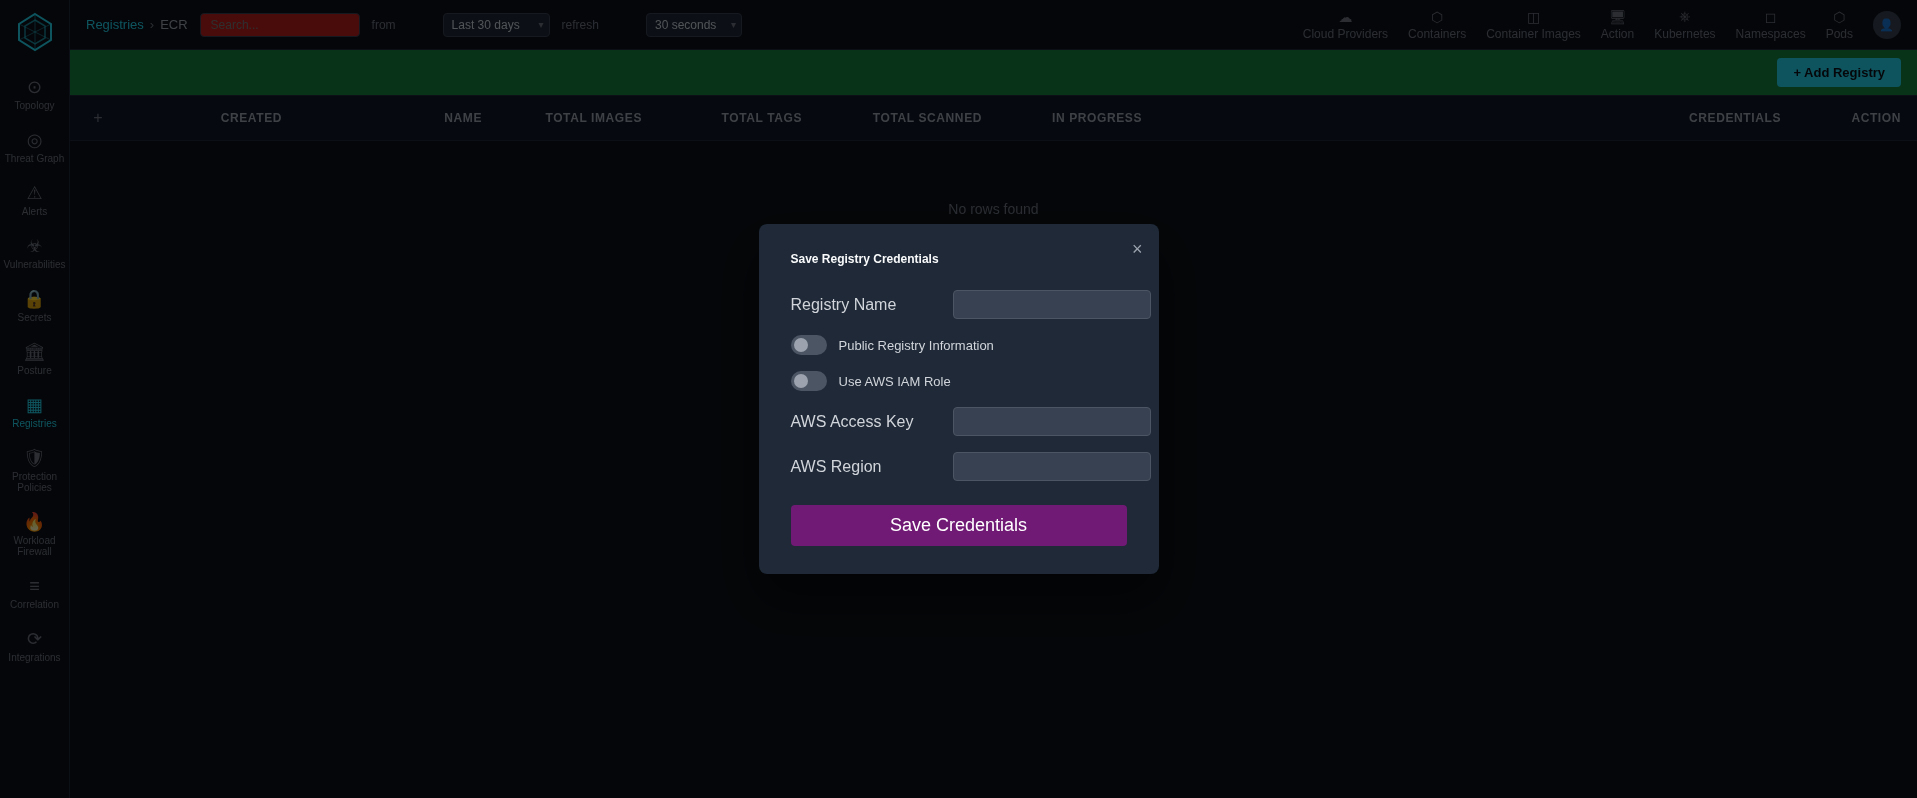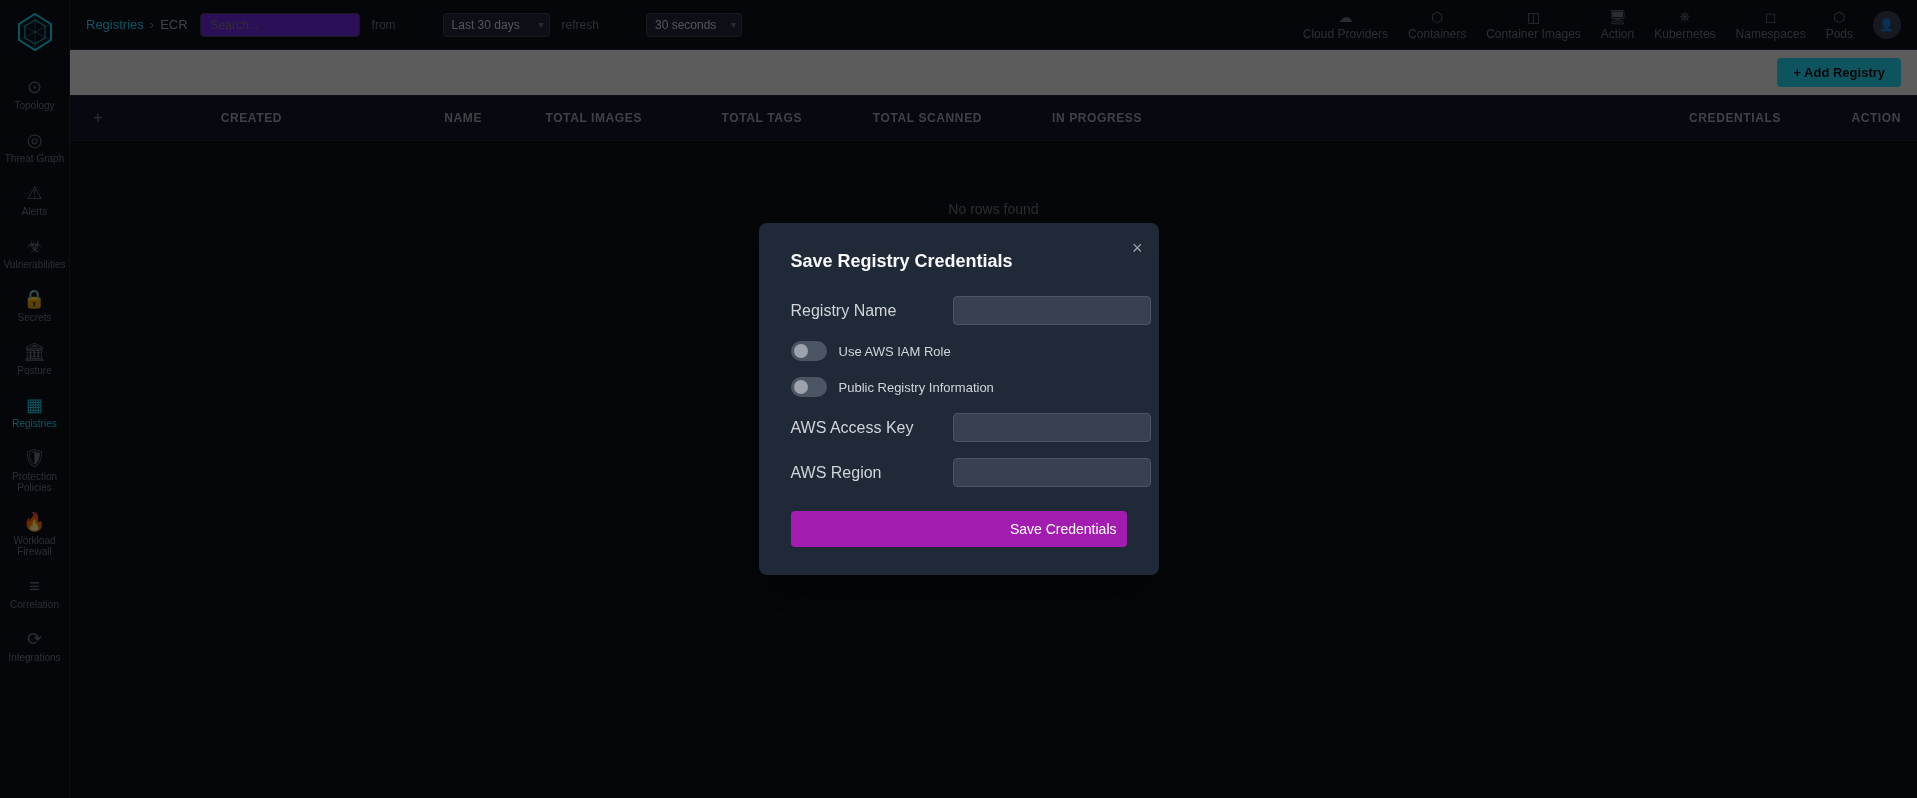--- a/index.html
+++ b/index.html
@@ -78,21 +78,21 @@
     .breadcrumb {
       display: flex;
       align-items: center;
       gap: 6px;
       color: #22d3ee;
       font-size: 13px;
     }
     .breadcrumb .separator { color: #6b7280; }
     .breadcrumb .current { color: #9ca3af; }
     .search-input {
-      background: #6d28d9;
+      background: #b91c1c;
       border: 1px solid #374151;
       color: #c9d1d9;
       border-radius: 4px;
       padding: 4px 10px;
       font-size: 12px;
       width: 160px;
       outline: none;
     }
     .topnav-label { color: #6b7280; font-size: 12px; }
     .topnav-select {
@@ -149,21 +149,21 @@
       font-size: 12px;
       cursor: pointer;
     }
 
     
     .action-bar {
       display: flex;
       align-items: center;
       justify-content: flex-end;
       padding: 8px 16px;
-      background: #e5e5e5;
+      background: #15803d;
       border-bottom: 1px solid #1f2937;
     }
     .add-registry-btn {
       background: #22d3ee;
       color: #0d1117;
       border: none;
       border-radius: 4px;
       padding: 7px 16px;
       font-size: 13px;
       font-weight: 600;
@@ -235,21 +235,21 @@
     }
     .modal {
       background: #1f2937;
       border-radius: 8px;
       width: 400px;
       padding: 28px 32px;
       position: relative;
       box-shadow: 0 25px 50px rgba(0,0,0,0.5);
     }
     .modal-title {
-      font-size: 18px;
+      font-size: 12px;
       font-weight: 600;
       color: #f9fafb;
       margin-bottom: 24px;
     }
     .modal-close {
       position: absolute;
       top: 16px;
       right: 16px;
       background: none;
       border: none;
@@ -326,30 +326,29 @@
       transform: translateX(16px);
       background: white;
     }
     .toggle-label {
       color: #d1d5db;
       font-size: 13px;
     }
 
     .save-credentials-btn {
       width: 100%;
-      background: #a21caf;
+      background: #701a75;
       color: white;
       border: none;
       border-radius: 4px;
       padding: 10px;
-      font-size: 14px;
+      font-size: 18px;
       font-weight: 500;
       cursor: pointer;
       margin-top: 8px;
-      text-align: right;
     }
   </style>
 </head>
 <body>
 
 <nav class="sidebar">
   <div class="sidebar-logo">
     <svg viewBox="0 0 40 40" fill="none">
       <polygon points="20,2 36,12 36,28 20,38 4,28 4,12" fill="none" stroke="#22d3ee" stroke-width="2"></polygon>
       <polygon points="20,8 30,14 30,26 20,32 10,26 10,14" fill="none" stroke="#22d3ee" stroke-width="1.5" opacity="0.6"></polygon>
@@ -496,30 +495,30 @@
       <label class="form-label">Registry Name</label>
       <input class="form-input" type="text" style="">
     </div>
 
     
     <div class="toggle-row">
       <label class="toggle-switch">
         <input type="checkbox" style="">
         <span class="toggle-slider"></span>
       </label>
-      <span class="toggle-label">Use AWS IAM Role</span>
+      <span class="toggle-label">Public Registry Information</span>
     </div>
 
     
     <div class="toggle-row">
       <label class="toggle-switch">
         <input type="checkbox" style="">
         <span class="toggle-slider"></span>
       </label>
-      <span class="toggle-label">Public Registry Information</span>
+      <span class="toggle-label">Use AWS IAM Role</span>
     </div>
 
     
     <div class="form-row">
       <label class="form-label">AWS Access Key</label>
       <input class="form-input" type="text" style="">
     </div>
 
     
 

